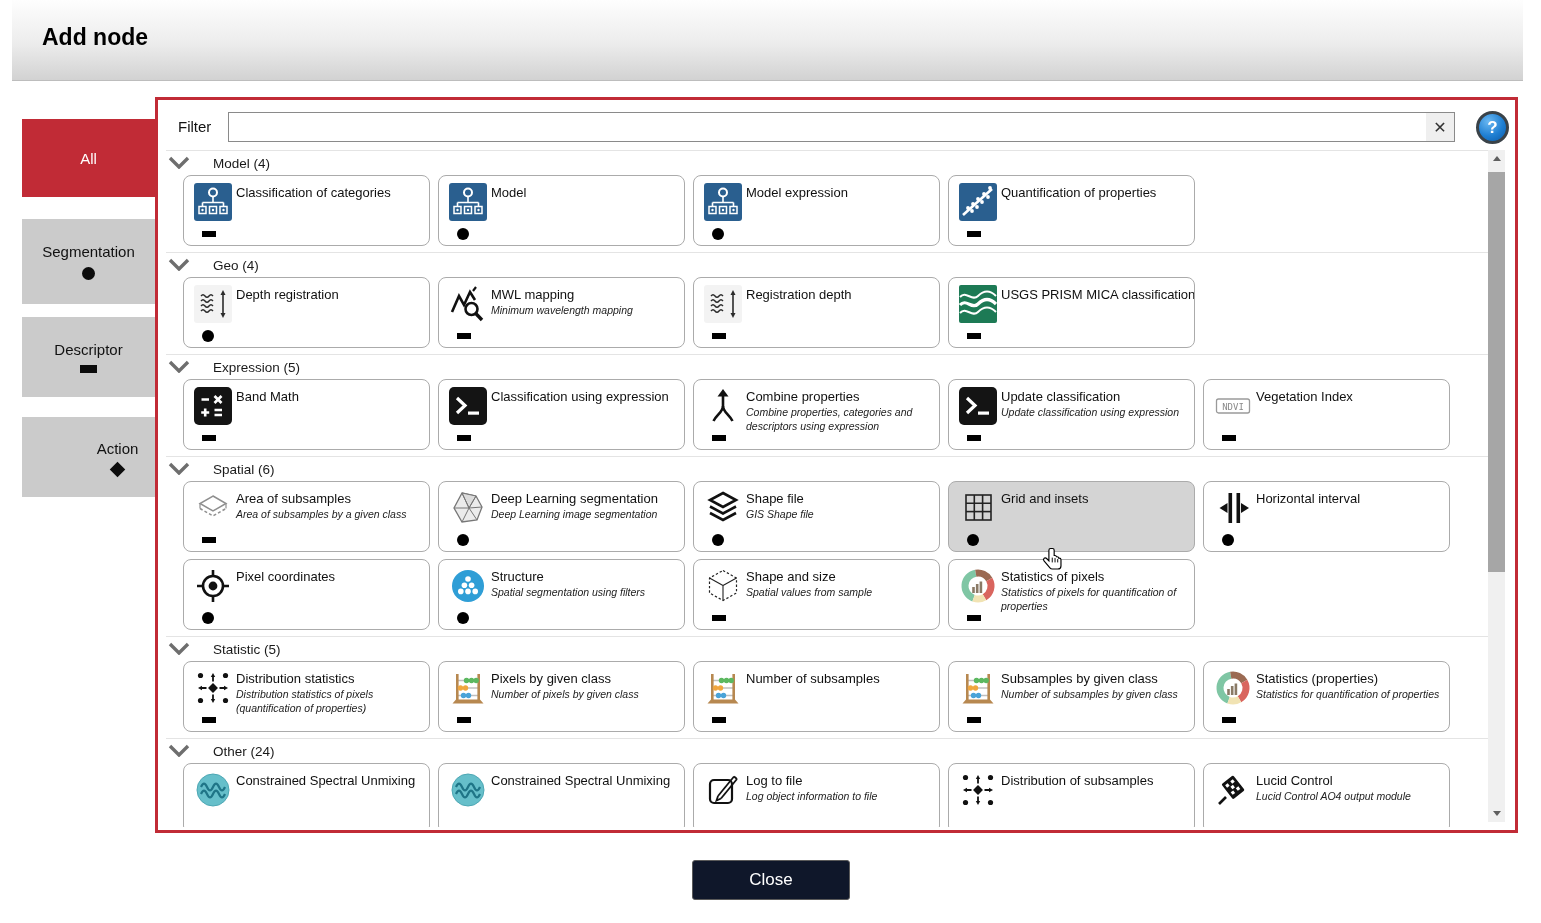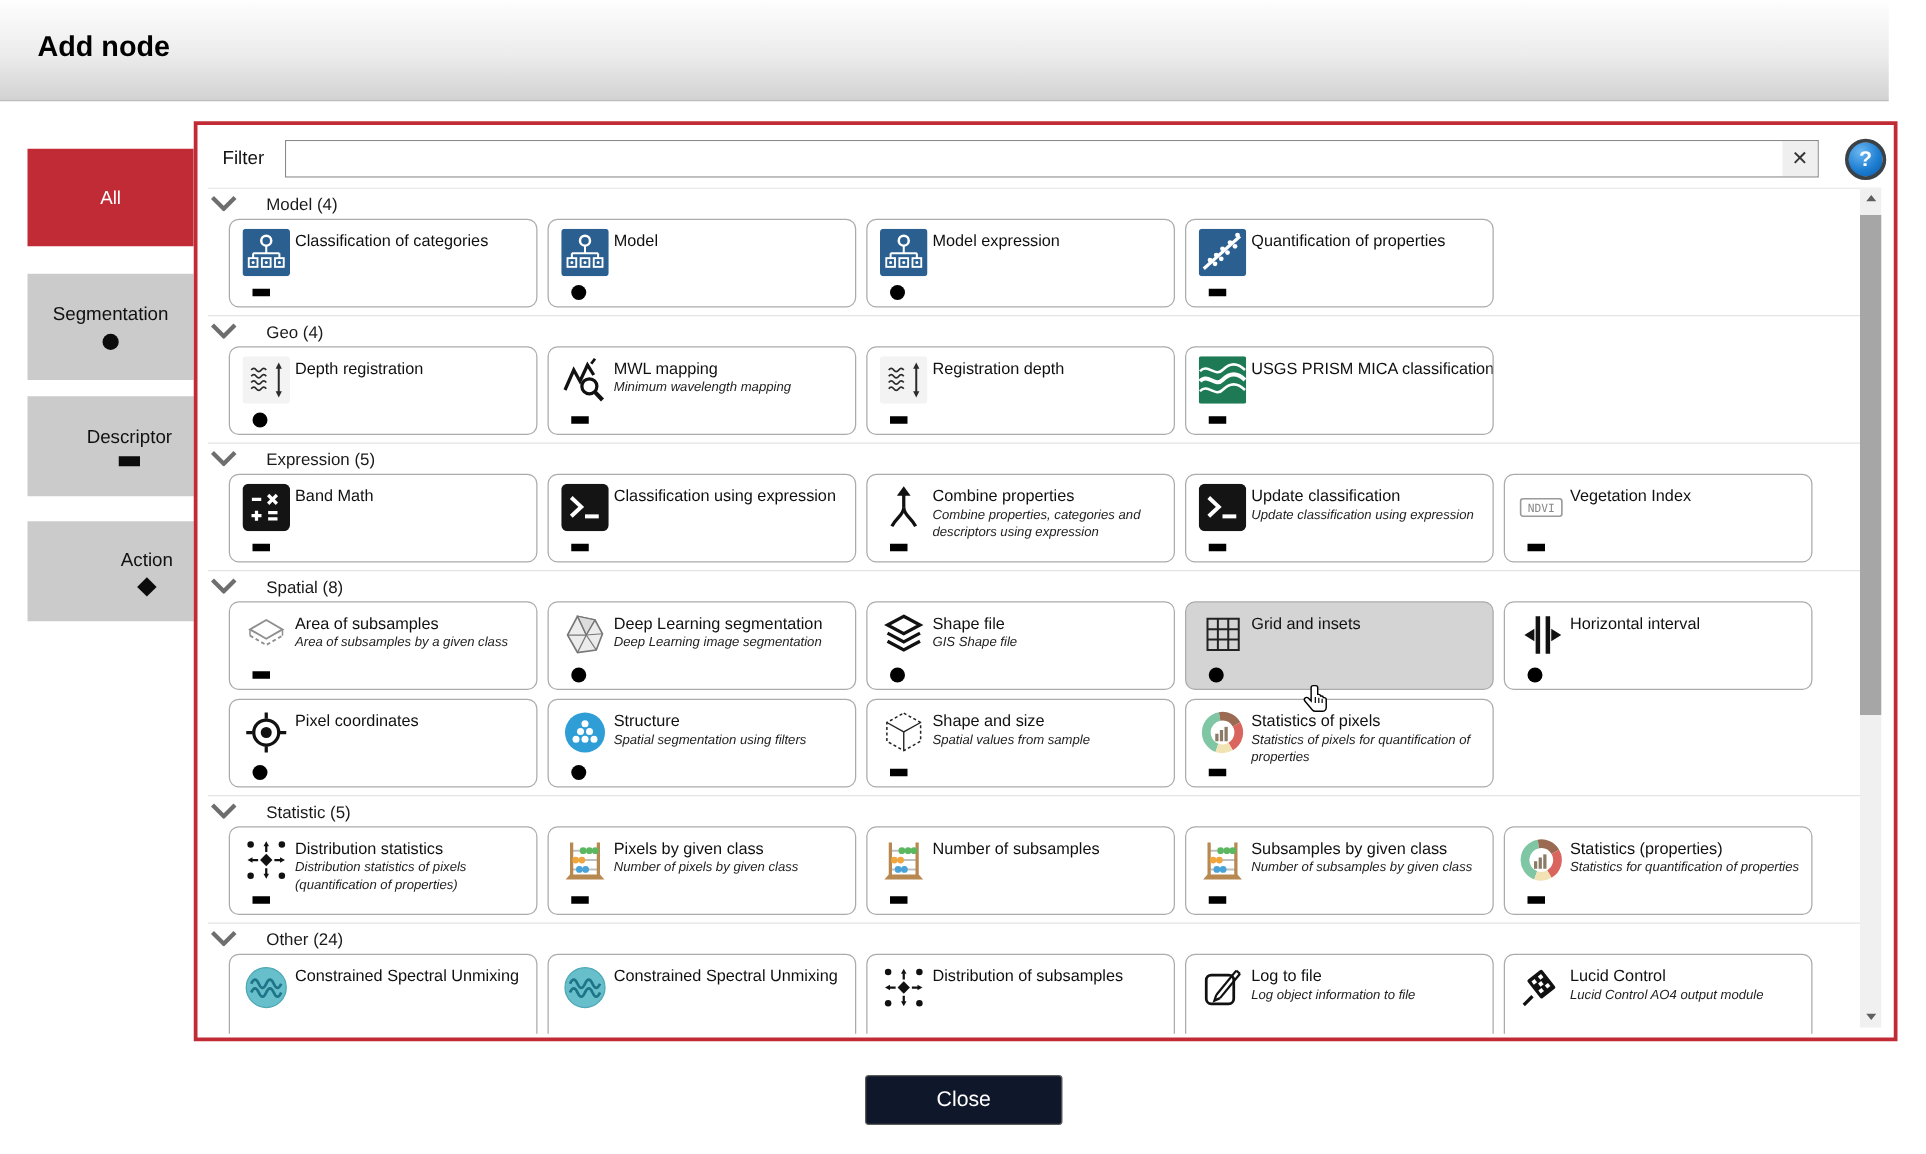--- a/index.html
+++ b/index.html
@@ -1,19 +1,19 @@
 <!DOCTYPE html>
 <html style="--accent: #c12b36;"><head>
 <meta charset="utf-8">
 <style>
   :root{ --accent:#c12b36; }
   html,body{margin:0;padding:0;background:#fff;}
   .page{position:relative;width:1541px;height:923px;background:#fff;overflow:hidden;
         font-family:"Liberation Sans",sans-serif;color:#111;}
-  .titlebar{position:absolute;left:0;top:0;width:1511px;height:80px;
+  .titlebar{position:absolute;left:12px;top:0;width:1511px;height:80px;
             background:linear-gradient(#fefefe 0%,#ececec 55%,#d2d2d2 100%);
             border-bottom:1px solid #bdbdbd;}
   .titlebar .win-title{position:absolute;left:30px;top:24px;font-size:23px;font-weight:600;color:#000;}
 
   
   .side-btn{position:absolute;left:22px;width:133px;background:#cbcbcb;color:#111;
             display:flex;flex-direction:column;align-items:center;justify-content:center;
             gap:7px;font-size:15px;cursor:pointer;}
   .side-btn.selected{background:var(--accent);color:#fff;}
   .smk{background:#0c0c0c;display:block;}
@@ -76,21 +76,21 @@
   </div>
 
   <div id="sidebar">
       <div class="side-btn selected" style="top: 119px; height: 78px;">
         <span>All</span>
       </div>
       <div class="side-btn" style="top: 219px; height: 85px;">
         <span>Segmentation</span>
         <span class="smk smk-circle"></span>
       </div>
-      <div class="side-btn" style="top: 317px; height: 80px; padding-left: 15px;">
+      <div class="side-btn" style="top: 317px; height: 80px;">
         <span>Descriptor</span>
         <span class="smk smk-dash"></span>
       </div>
       <div class="side-btn" style="top: 417px; height: 80px; padding-left: 29px;">
         <span>Action</span>
         <span class="smk smk-diamond"></span>
       </div>
     </div>
 
   <div class="dialog">
@@ -368,21 +368,21 @@
               </div>
               <span class="mk mk-dash"></span>
             </div>
           </div>
         </div>
         <div class="section">
           <div class="section-header">
             <svg class="chev" viewBox="0 0 22 13">
               <polyline points="2,2 11,11 20,2" fill="none" stroke="#6e6e6e" stroke-width="3.4"></polyline>
             </svg>
-            <span class="section-label">Spatial (8)</span>
+            <span class="section-label">Spatial (6)</span>
           </div>
           <div class="tile-grid">
             <div class="tile">
               <span class="tile-icon">
                 <svg viewBox="0 0 38 38">
                   <g fill="none" stroke="#8f8f8f" stroke-width="1.5">
                     <polygon points="19,7 32,14.5 19,22 6,14.5"></polygon>
                     <polyline points="6,19.5 19,27 32,19.5" stroke-dasharray="3,2.2"></polyline>
                   </g>
                   <line x1="6" y1="14.5" x2="6" y2="19.5" stroke="#8f8f8f" stroke-width="1.2"></line>
@@ -731,20 +731,37 @@
                   </g>
                 </svg>
               </span>
               <div class="tile-text">
                 <div class="tile-title">Constrained Spectral Unmixing</div>
               </div>
             </div>
             <div class="tile">
               <span class="tile-icon">
                 <svg viewBox="0 0 38 38">
+                  <rect x="6" y="9" width="22" height="23" rx="4" fill="none" stroke="#111" stroke-width="2.2"></rect>
+                  <g stroke="#111" stroke-width="1.8" fill="none">
+                    <line x1="14" y1="25" x2="30" y2="5.5"></line>
+                    <line x1="17" y1="27.5" x2="33" y2="8"></line>
+                    <path d="M14 25 l-1.5 4.5 4.5 -2"></path>
+                    <line x1="30" y1="5.5" x2="33" y2="8"></line>
+                  </g>
+                </svg>
+              </span>
+              <div class="tile-text">
+                <div class="tile-title">Log to file</div>
+                <div class="tile-sub">Log object information to file</div>
+              </div>
+            </div>
+            <div class="tile">
+              <span class="tile-icon">
+                <svg viewBox="0 0 38 38">
                   <g fill="#111">
                     <circle cx="6.5" cy="6.5" r="2.6"></circle>
                     <circle cx="31.5" cy="6.5" r="2.6"></circle>
                     <circle cx="6.5" cy="31.5" r="2.6"></circle>
                     <circle cx="31.5" cy="31.5" r="2.6"></circle>
                     <rect x="15.5" y="15.5" width="7" height="7" transform="rotate(45 19 19)"></rect>
                   </g>
                   <g stroke="#111" stroke-width="1.8">
                     <line x1="19" y1="12.5" x2="19" y2="7.5"></line>
                     <line x1="19" y1="25.5" x2="19" y2="30.5"></line>
@@ -754,37 +771,20 @@
                   <g fill="#111">
                     <polygon points="19,4 16.8,8 21.2,8"></polygon>
                     <polygon points="19,34 16.8,30 21.2,30"></polygon>
                     <polygon points="4,19 8,16.8 8,21.2"></polygon>
                     <polygon points="34,19 30,16.8 30,21.2"></polygon>
                   </g>
                 </svg>
               </span>
               <div class="tile-text">
                 <div class="tile-title">Distribution of subsamples</div>
-              </div>
-            </div>
-            <div class="tile">
-              <span class="tile-icon">
-                <svg viewBox="0 0 38 38">
-                  <rect x="6" y="9" width="22" height="23" rx="4" fill="none" stroke="#111" stroke-width="2.2"></rect>
-                  <g stroke="#111" stroke-width="1.8" fill="none">
-                    <line x1="14" y1="25" x2="30" y2="5.5"></line>
-                    <line x1="17" y1="27.5" x2="33" y2="8"></line>
-                    <path d="M14 25 l-1.5 4.5 4.5 -2"></path>
-                    <line x1="30" y1="5.5" x2="33" y2="8"></line>
-                  </g>
-                </svg>
-              </span>
-              <div class="tile-text">
-                <div class="tile-title">Log to file</div>
-                <div class="tile-sub">Log object information to file</div>
               </div>
             </div>
             <div class="tile">
               <span class="tile-icon">
                 <svg viewBox="0 0 38 38">
                   <g transform="rotate(-38 19 17)">
                     <rect x="12" y="7" width="15" height="19" rx="1.5" fill="#111"></rect>
                     <g fill="#fff">
                       <rect x="14.5" y="10" width="3.2" height="3.2"></rect>
                       <rect x="21" y="10" width="3.2" height="3.2"></rect>

